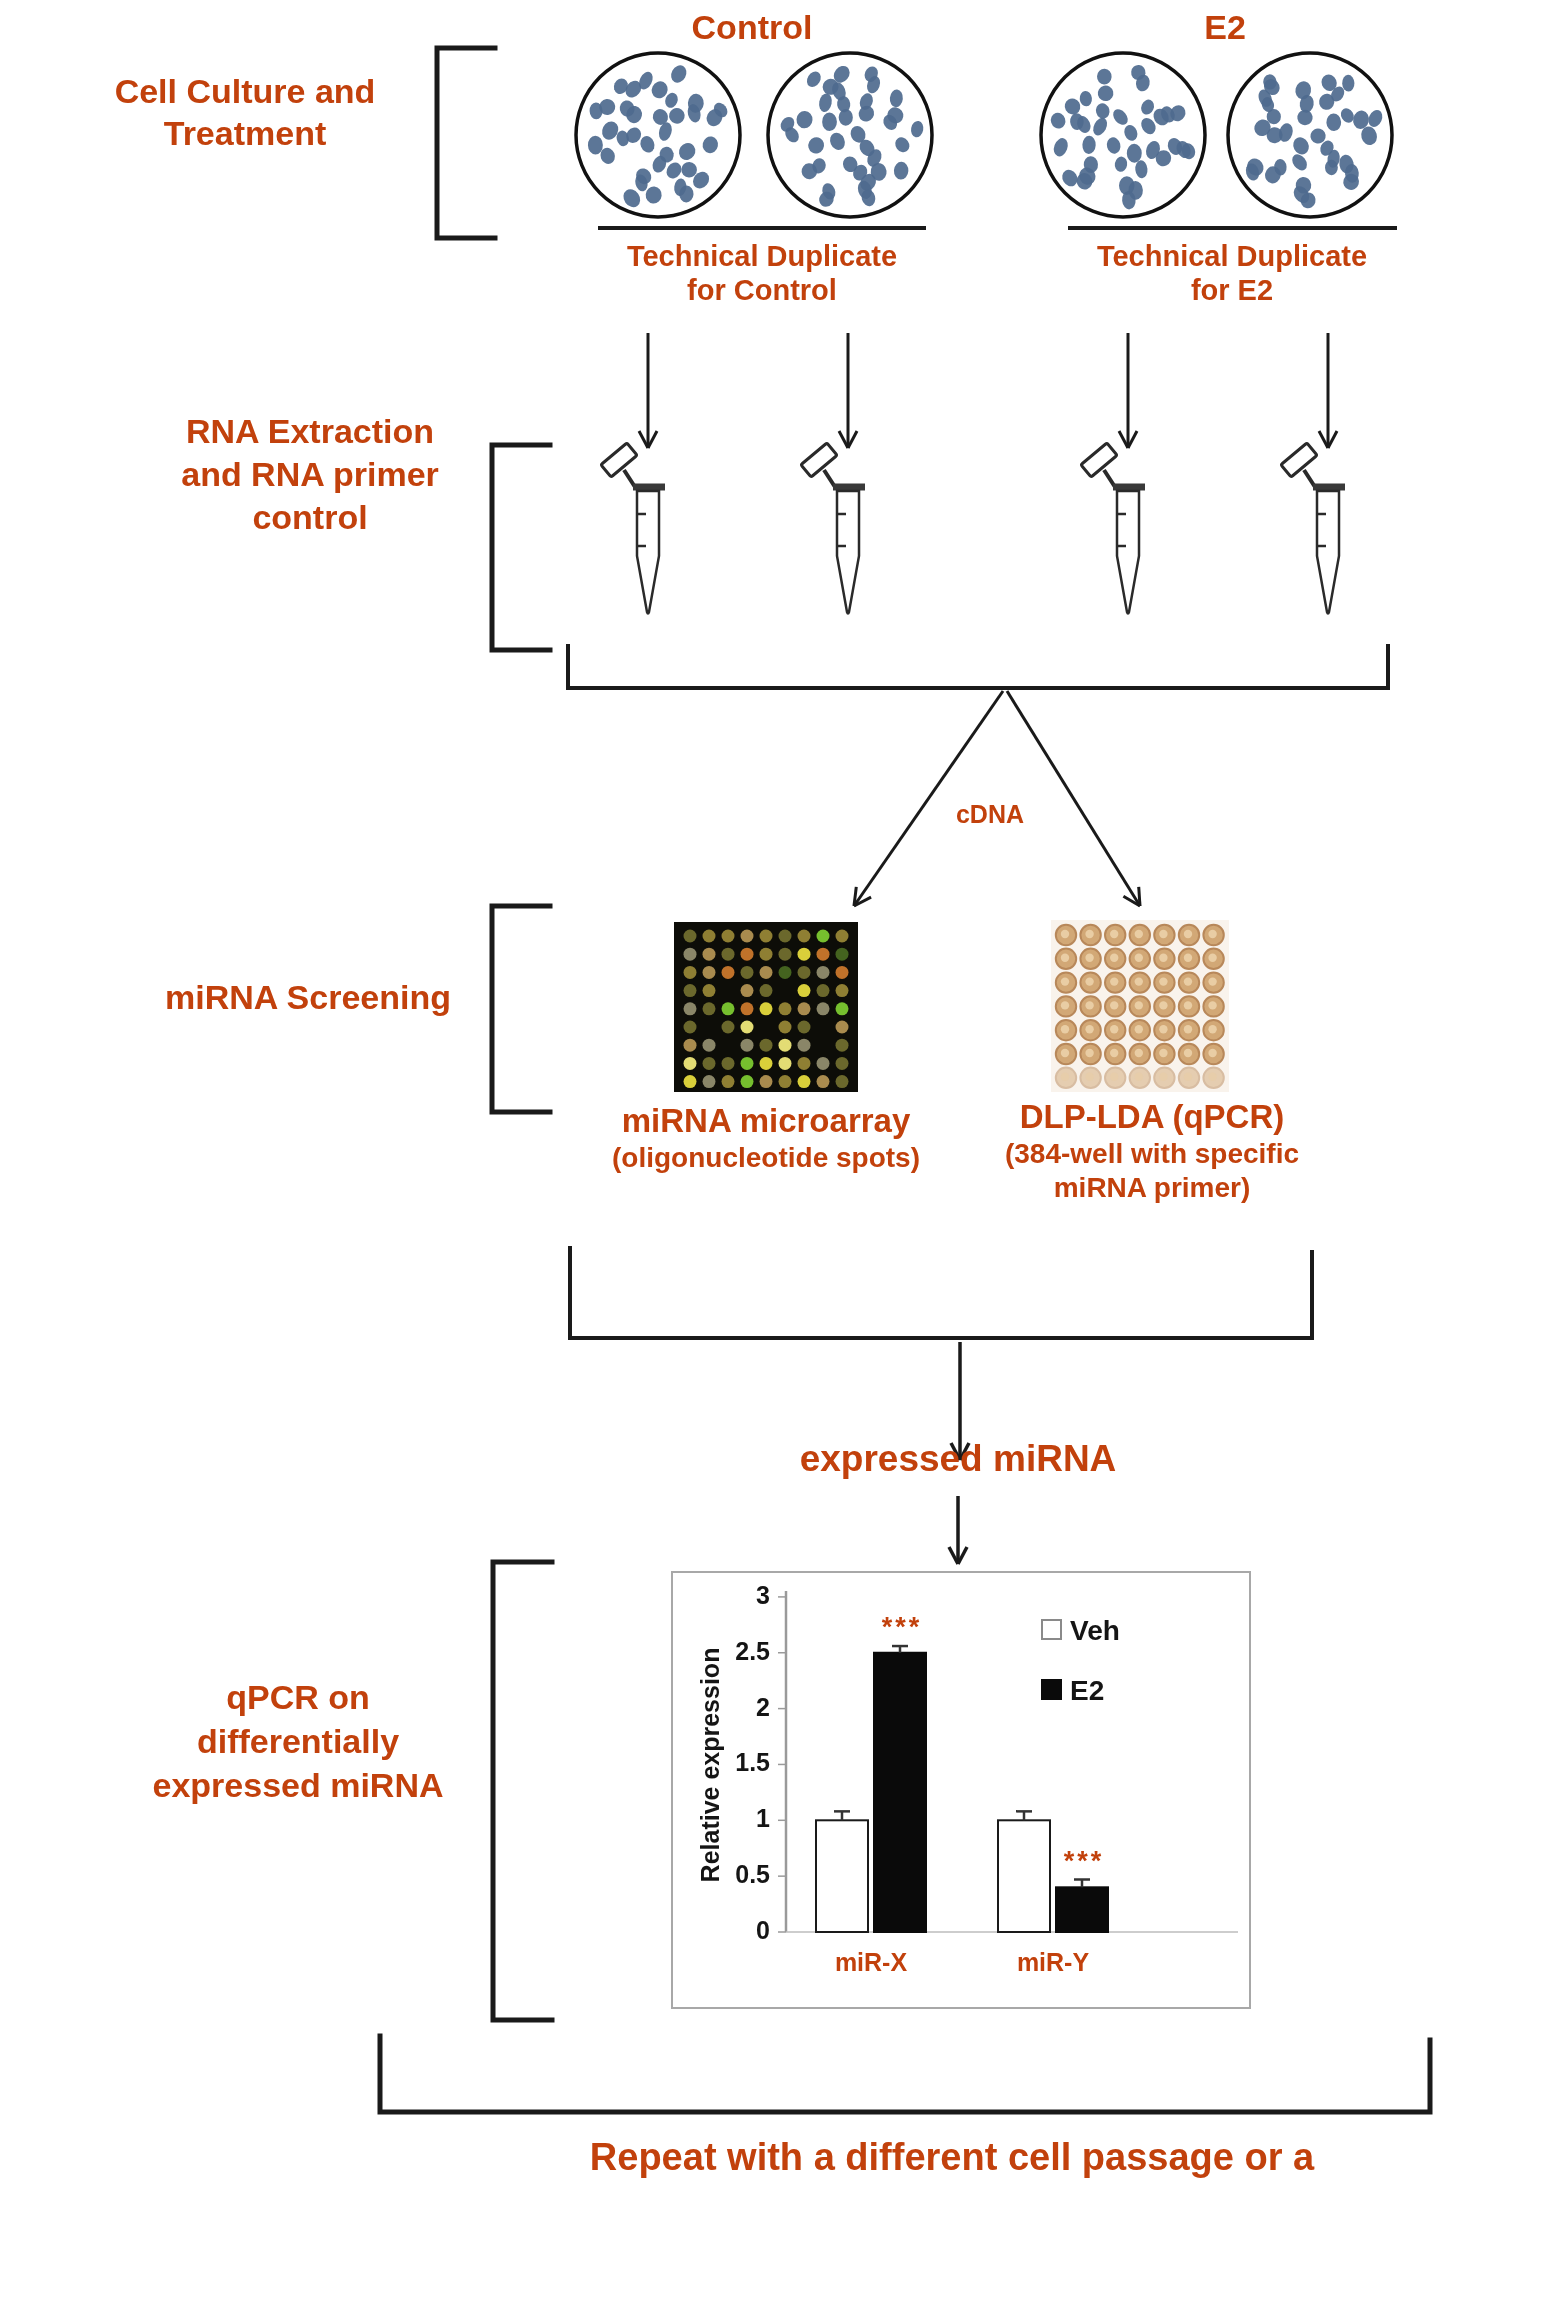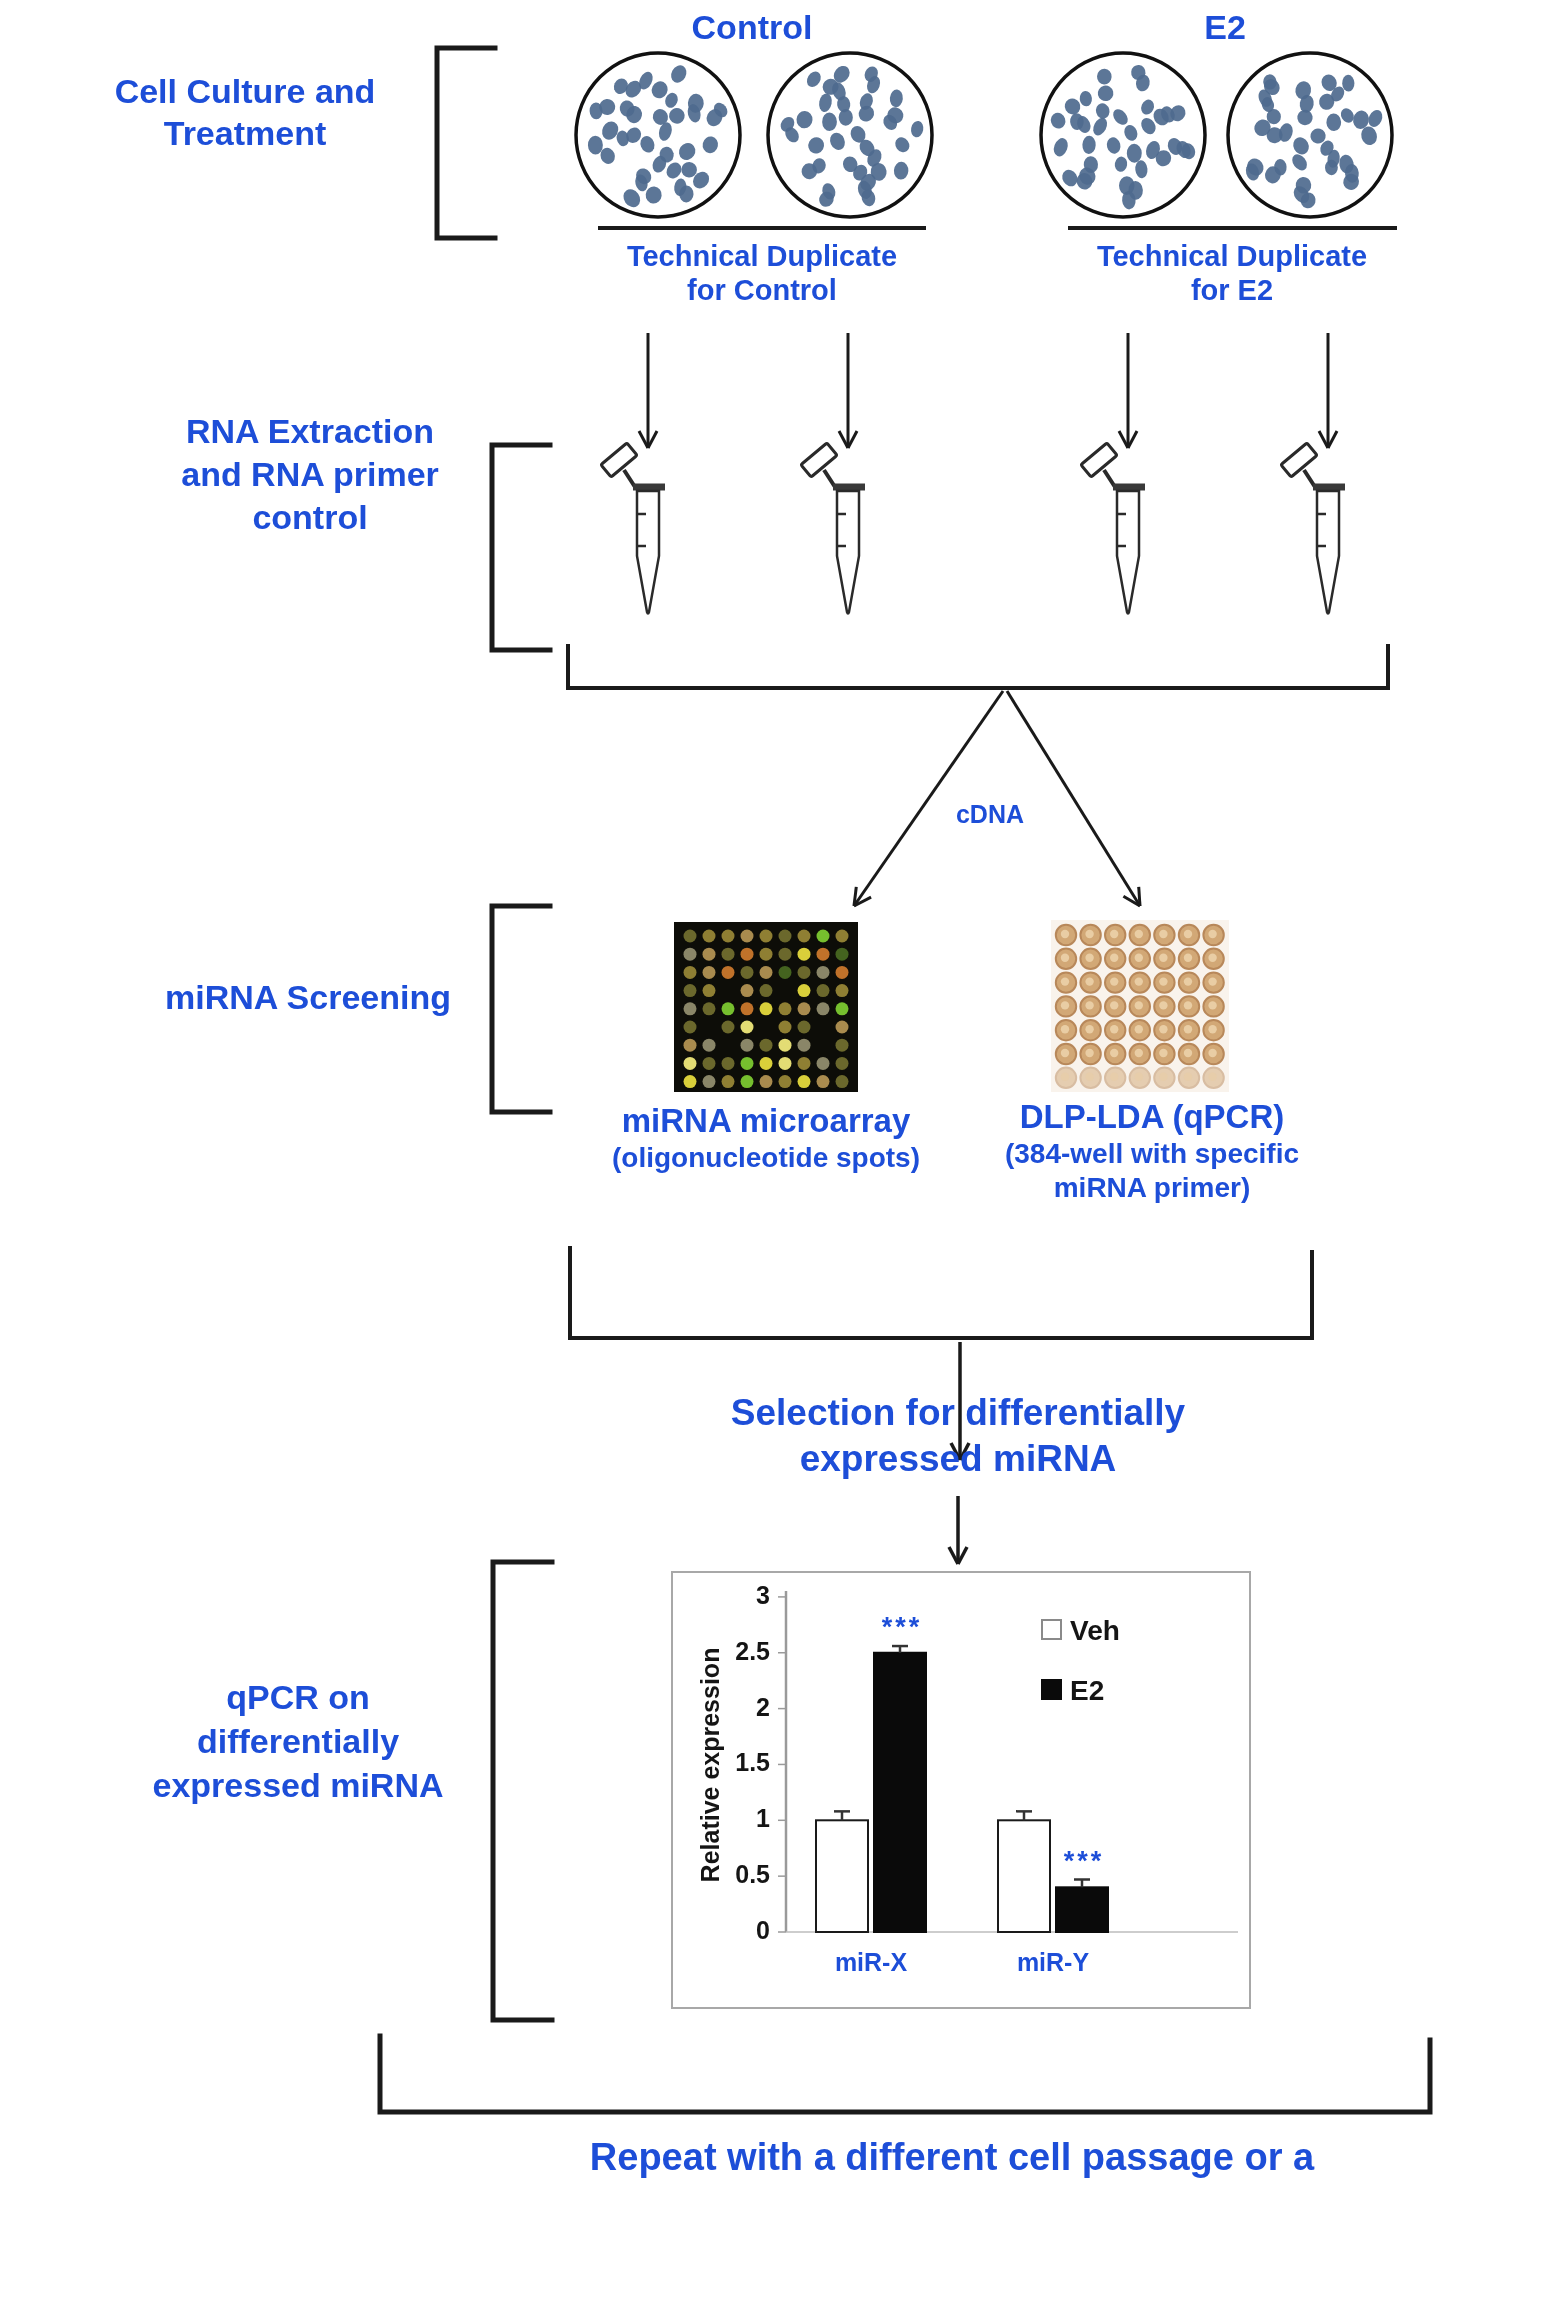--- a/index.html
+++ b/index.html
@@ -1,19 +1,19 @@
 <!DOCTYPE html>
 <html><head>
 <meta charset="utf-8">
 <style>
   html,body{margin:0;padding:0;background:#ffffff;}
   #canvas{position:relative;width:1554px;height:2320px;background:#ffffff;overflow:hidden;
           font-family:"Liberation Sans",sans-serif;}
   #gfx{position:absolute;left:0;top:0;}
-  .t{position:absolute;font-weight:700;color:#1d4ed8;transform:translateX(-50%);
+  .t{position:absolute;font-weight:700;color:#c2410c;transform:translateX(-50%);
      text-align:center;white-space:nowrap;line-height:1.15;}
   .tl{position:absolute;font-weight:700;color:#151515;white-space:nowrap;line-height:1.1;}
   .tr{position:absolute;font-weight:700;color:#151515;white-space:nowrap;text-align:right;line-height:1.1;}
   .f25{font-size:25px;}.f26{font-size:28px;}.f27{font-size:27px;letter-spacing:3px;}
   .f28{font-size:28px;}.f29{font-size:29px;}.f33{font-size:33px;}.f34{font-size:34px;}
   .f36{font-size:25px;}.f37{font-size:37px;}.f38{font-size:38px;}
   .ylab{position:absolute;font-weight:700;color:#151515;white-space:nowrap;
         transform:translate(-50%,-50%) rotate(-90deg);font-size:25px;}
 </style>
 </head>
@@ -476,21 +476,20 @@
 
   <div class="t f34" style="left:308px;top:978px">miRNA Screening</div>
 
   <div class="t f33" style="left:766px;top:1102px">miRNA microarray</div>
   <div class="t f28" style="left:766px;top:1142px">(oligonucleotide spots)</div>
 
   <div class="t f33" style="left:1152px;top:1098px">DLP-LDA (qPCR)</div>
   <div class="t f28" style="left:1152px;top:1138px">(384-well with specific</div>
   <div class="t f28" style="left:1152px;top:1172px">miRNA primer)</div>
 
-  <div class="t f37" style="left:958px;top:1392px">Selection for differentially</div>
   <div class="t f37" style="left:958px;top:1438px">expressed miRNA</div>
 
   <div class="t f34" style="left:298px;top:1678px">qPCR on</div>
   <div class="t f34" style="left:298px;top:1722px">differentially</div>
   <div class="t f34" style="left:298px;top:1766px">expressed miRNA</div>
 
   <div class="ylab" style="left:710px;top:1765px">Relative expression</div>
 
   <div class="t f38" style="left:952px;top:2136px">Repeat with a different cell passage or a</div>
 

